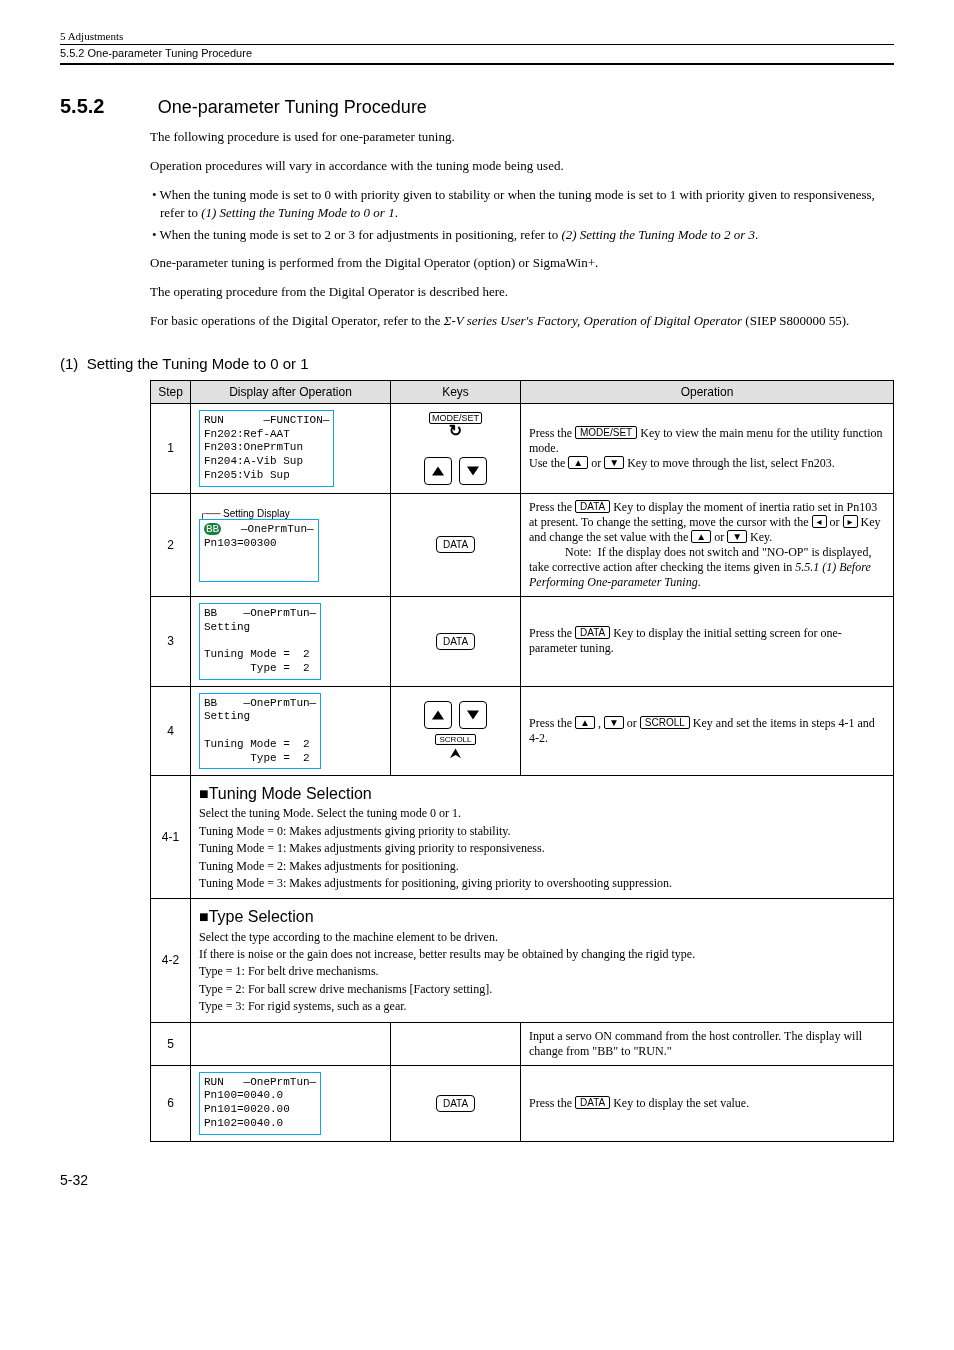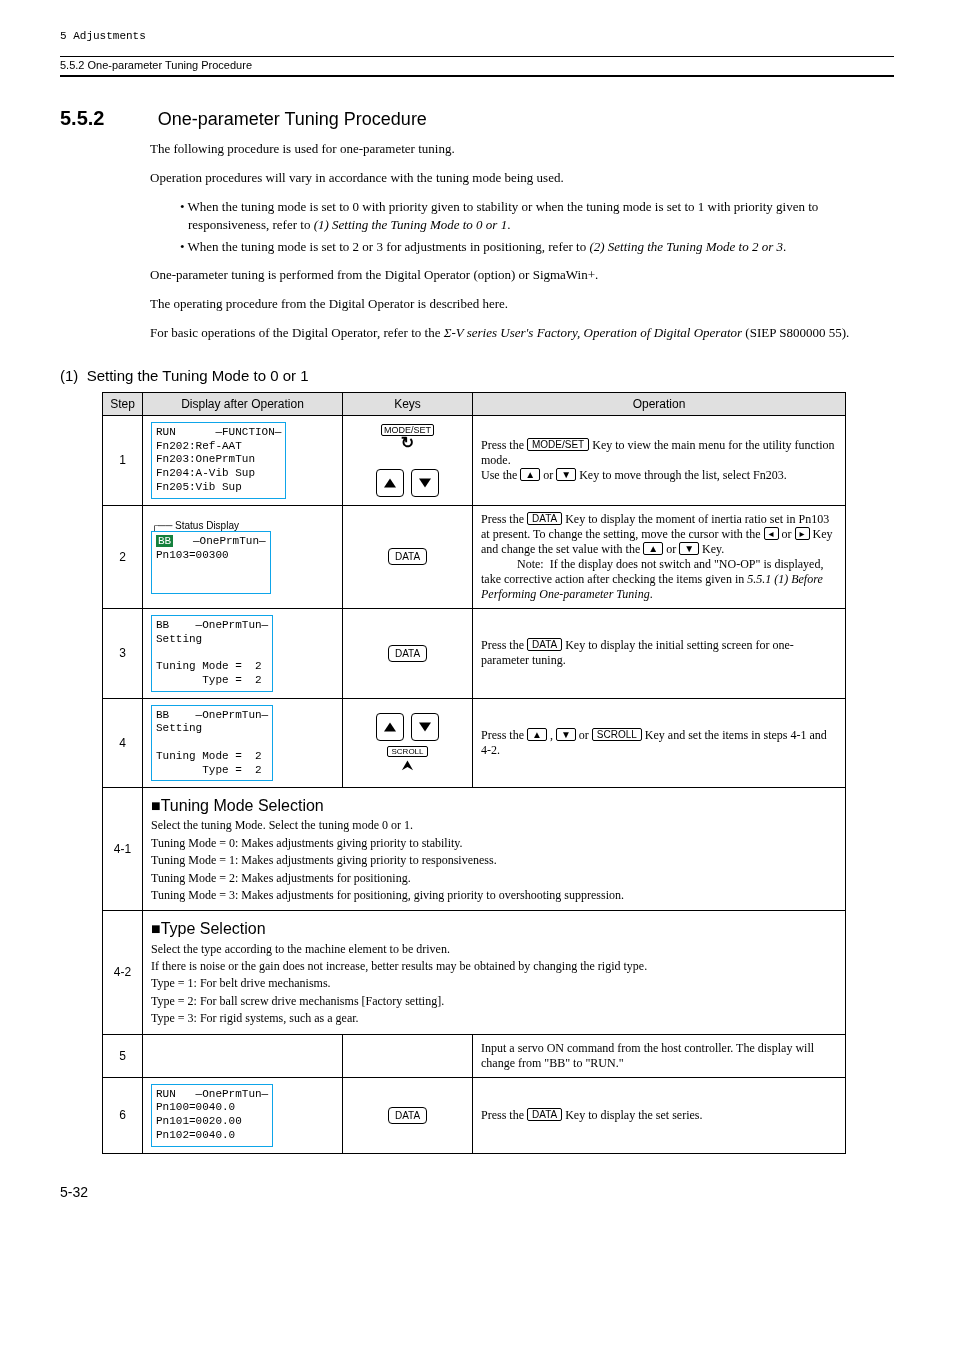--- a/index.html
+++ b/index.html
@@ -1,34 +1,34 @@
 <!DOCTYPE html>
 <html><head>
 <meta charset="utf-8">
 <style>
   * { margin:0; padding:0; box-sizing:border-box; }
   body { font-family:"Times New Roman",serif; font-size:13px; color:#000; background:#fff; width:954px; margin:0 auto; padding:30px 60px 20px 60px; }
-  .chapter-mark { font-family:Liberation Mono, monospace; font-size:11px; border-bottom:1px solid #000; padding-bottom:14px; margin-bottom:2px; }
+  .chapter-mark { font-family:Liberation Serif, serif; font-size:11px; border-bottom:1px solid #000; padding-bottom:2px; margin-bottom:2px; }
   .sub-mark { font-family:Arial,sans-serif; font-size:11px; border-bottom:2px solid #000; padding-bottom:4px; margin-bottom:30px; }
   .sec-num { font-family:Arial,sans-serif; font-size:20px; font-weight:bold; display:inline-block; margin-right:14px; }
   .sec-title { font-family:Arial,sans-serif; font-size:18px; display:inline-block;margin-left:36px; }
   .subsec-h { font-family:Arial,sans-serif; font-size:15px; margin:24px 0 8px 0; }
   .body-p { margin:10px 0 10px 90px; line-height:1.45; }
-  .bullet { margin:4px 0 4px 120px; text-indent:-8px; padding-left:8px; line-height:1.4;font-family:Liberation Serif, serif; }
+  .bullet { margin:4px 0 4px 92px; text-indent:-8px; padding-left:8px; line-height:1.4;font-family:Liberation Serif, serif; }
   .italic { font-style:italic; }
-  table.proc { border-collapse:collapse; width:100%; margin-top:8px; margin-left:42px; width:calc(100% - 90px); }
+  table.proc { border-collapse:collapse; width:100%; margin-top:8px; margin-left:90px; width:calc(100% - 90px); }
   table.proc th { background:#e0e0e0; font-family:Arial,sans-serif; font-size:12px; font-weight:normal; border:1px solid #000; padding:4px 6px; text-align:center; }
   table.proc td { border:1px solid #000; padding:6px 8px; vertical-align:middle; font-size:12px; }
   .step-col { width:40px; text-align:center; font-family:Arial,sans-serif; }
   .disp-col { width:200px; }
   .keys-col { width:130px; text-align:center; }
   .op-col { }
   .lcd { font-family:"Courier New",monospace; font-size:11px; line-height:1.25; white-space:pre; display:inline-block; }
   .lcd-box { border:1px solid #0ea5e9; padding:3px 4px; display:inline-block; }
-  .lcd-inv { background:#15803d; color:#fff; padding:0 2px; }
+  .lcd-inv { background:#15803d; color:#fff; padding:0 2px;border-radius:6px; }
   .key-btn { display:inline-block; border:1px solid #000; border-radius:4px; padding:2px 6px; font-family:Arial,sans-serif; font-size:10px; background:#fff; margin:2px; min-width:26px; text-align:center; }
   .arrow-key { display:inline-block; width:28px; height:28px; border:1px solid #000; border-radius:4px; margin:2px; position:relative; background:#fff; vertical-align:middle; }
   .tri { width:0; height:0; position:absolute; left:50%; top:50%; transform:translate(-50%,-50%); }
   .tri-up { border-left:6px solid transparent; border-right:6px solid transparent; border-bottom:9px solid #000; }
   .tri-down { border-left:6px solid transparent; border-right:6px solid transparent; border-top:9px solid #000; }
   .modeset { display:inline-block; text-align:center; }
   .modeset-lbl { font-family:Arial,sans-serif; font-size:9px; border:1px solid #000; padding:0 2px; border-radius:2px; }
   .modeset-arc { font-size:16px; font-weight:bold; line-height:0.8; }
   .data-lbl { font-family:Arial,sans-serif; font-size:10px; }
   .scroll-lbl { font-family:Arial,sans-serif; font-size:8px; border:1px solid #000; padding:0 3px; border-radius:2px; display:inline-block; }
@@ -101,21 +101,21 @@
       </td>
       <td class="op-col">
         <span>Press the </span><span class="inline-key">MODE/SET</span><span> Key to view the main menu for the utility function mode.</span><br>
         <span>Use the </span><span class="inline-key">▲</span><span> or </span><span class="inline-key">▼</span><span> Key to move through the list, select Fn203.</span>
       </td>
     </tr>
 
     <tr>
       <td class="step-col">2</td>
       <td class="disp-col">
-        <div class="status-arrow">┌── <span>Status Display</span></div>
+        <div class="status-arrow">┌── <span>Setting Display</span></div>
         <span class="lcd-box"><span class="lcd"><span class="lcd-inv">BB</span><span>   —OnePrmTun—</span>
 <span>Pn103=00300</span>
 
 
 </span></span>
       </td>
       <td class="keys-col">
         <span class="key-btn"><span class="data-lbl">DATA</span></span>
       </td>
       <td class="op-col">
@@ -197,20 +197,20 @@
       <td class="disp-col">
         <span class="lcd-box"><span class="lcd">RUN   —OnePrmTun—
 Pn100=0040.0
 Pn101=0020.00
 Pn102=0040.0</span></span>
       </td>
       <td class="keys-col">
         <span class="key-btn"><span class="data-lbl">DATA</span></span>
       </td>
       <td class="op-col">
-        <span>Press the </span><span class="inline-key">DATA</span><span> Key to display the set series.</span>
+        <span>Press the </span><span class="inline-key">DATA</span><span> Key to display the set value.</span>
       </td>
     </tr>
 
   </tbody>
 </table>
 
 <div class="page-num">5-32</div>
 
 </body></html>

